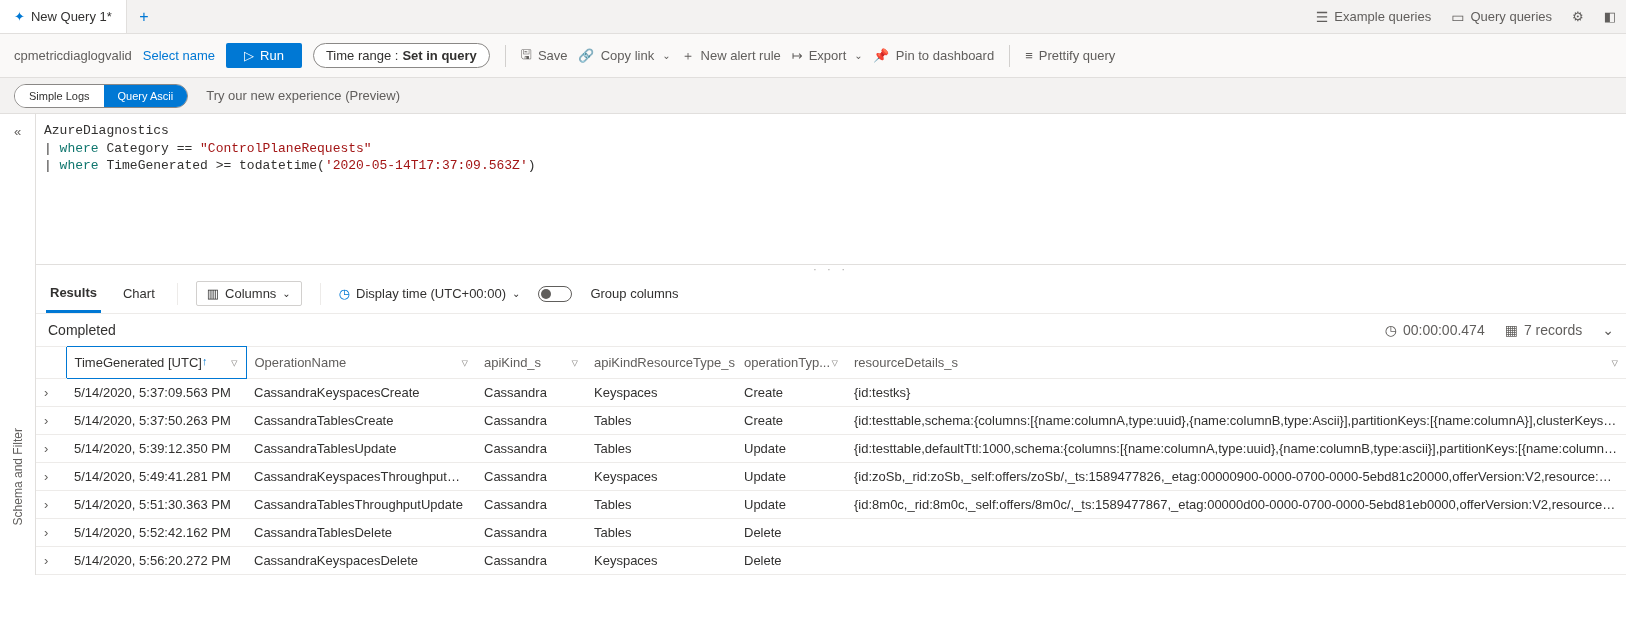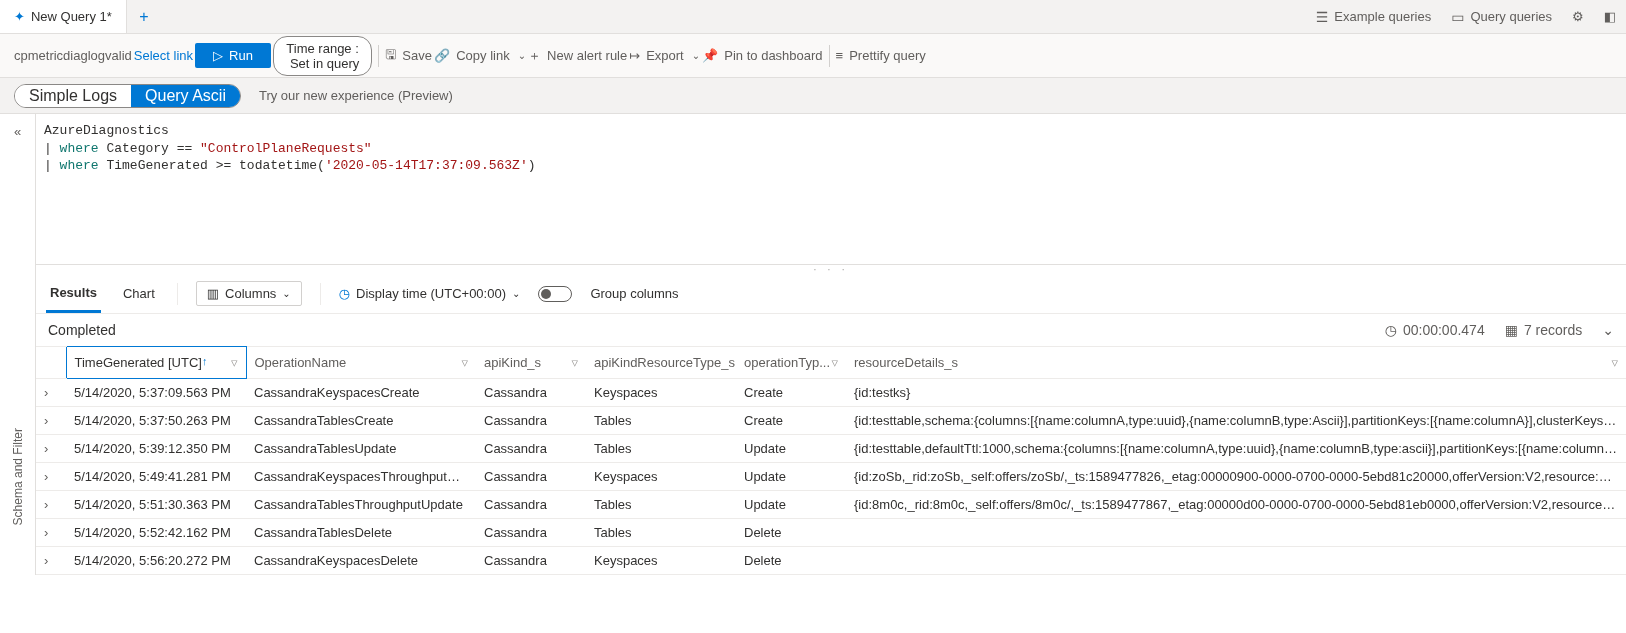--- a/index.html
+++ b/index.html
@@ -8,34 +8,34 @@
   
   .tab-bar { display: flex; align-items: center; height: 34px; background: #f3f2f1; border-bottom: 1px solid #e1dfdd; }
   .tab { display: flex; align-items: center; gap: 6px; padding: 0 14px; height: 100%; background: #fff; border-right: 1px solid #e1dfdd; font-size: 13px; cursor: pointer; }
   .tab-icon-monitor { font-size: 13px; color: #0078d4; }
   .tab-add { width: 34px; display:flex; align-items:center; justify-content:center; color:#0078d4; font-size:16px; cursor:pointer; }
   .tab-bar-spacer { flex: 1; }
   .top-right-item { display:flex; align-items:center; gap:6px; padding:0 10px; color:#605e5c; cursor:pointer; height:100%; font-size:13px; }
   .top-right-icon { font-size:14px; }
 
   
-  .toolbar { display:flex; align-items:center; height:44px; padding: 0 14px; gap: 2px; border-bottom:1px solid #e1dfdd; background:#faf9f8; }
+  .toolbar { display:flex; align-items:center; height:44px; padding: 0 14px; gap: 11px; border-bottom:1px solid #e1dfdd; background:#faf9f8; }
   .scope-name { color:#605e5c; }
   .select-scope { color:#0078d4; cursor:pointer; }
   .run-btn { display:flex; align-items:center; gap:6px; background:#0078d4; color:#fff; border:none; padding:5px 18px; border-radius:2px; font-size:13px; cursor:pointer; }
-  .timerange-btn { display:flex; align-items:center; border:1px solid #8a8886; border-radius:14px; padding:4px 12px; font-size:13px; cursor:pointer; background:#fff;flex-direction:column; }
-  .timerange-btn b { font-weight:400; margin-left:4px; }
+  .timerange-btn { display:flex; align-items:center; border:1px solid #8a8886; border-radius:14px; padding:4px 12px; font-size:13px; cursor:pointer; background:#fff; }
+  .timerange-btn b { font-weight:700; margin-left:4px; }
   .toolbar-sep { width:1px; height:22px; background:#d2d0ce; margin:0 4px; }
   .toolbar-btn { display:flex; align-items:center; gap:6px; color:#605e5c; cursor:pointer; font-size:13px; }
   .toolbar-btn .chev { font-size:10px; margin-left:2px; }
 
   
   .subtab-row { display:flex; align-items:center; height:36px; padding-left:14px; gap:10px; background:#f3f2f1; border-bottom:1px solid #e1dfdd; }
   .pill-group { display:flex; border:1px solid #8a8886; border-radius:14px; overflow:hidden; height:24px; }
-  .pill { padding:2px 14px; font-size:16px; cursor:pointer; display:flex; align-items:center; color:#323130; background:#fff;}
+  .pill { padding:2px 14px; font-size:11px; cursor:pointer; display:flex; align-items:center; color:#323130; background:#fff;}
   .pill.active { background:#0078d4; color:#fff; }
   .preview-link { color:#605e5c; cursor:pointer; margin-left:8px; font-size:13px; }
 
   
   .main { display:flex; }
   .sidebar-collapse { width:36px; display:flex; flex-direction:column; align-items:center; padding-top:10px; border-right:1px solid #e1dfdd; }
   .sidebar-collapse .collapse-icon { color:#605e5c; font-size:13px; cursor:pointer; }
   .sidebar-vert-text { writing-mode: vertical-rl; transform: rotate(180deg); color:#605e5c; font-size:12px; margin-top:auto; margin-bottom:40px; padding:10px 0; }
 
   .editor-results { flex:1; display:flex; flex-direction:column; }
@@ -99,21 +99,21 @@
   <div class="top-right-item">
       <span>⚙</span>
     </div>
   <div class="top-right-item">
       <span>◧</span>
     </div>
 </div>
 
 <div class="toolbar">
   <span class="scope-name">cpmetricdiaglogvalid</span>
-  <span class="select-scope">Select link</span>
+  <span class="select-scope">Select name</span>
   <button class="run-btn">
     <span>▷</span>
     <span>Run</span>
   </button>
   <div class="timerange-btn">
     <span>Time range : </span>
     <b>Set in query</b>
   </div>
   <div class="toolbar-sep"></div>
   <div class="toolbar-btn">

